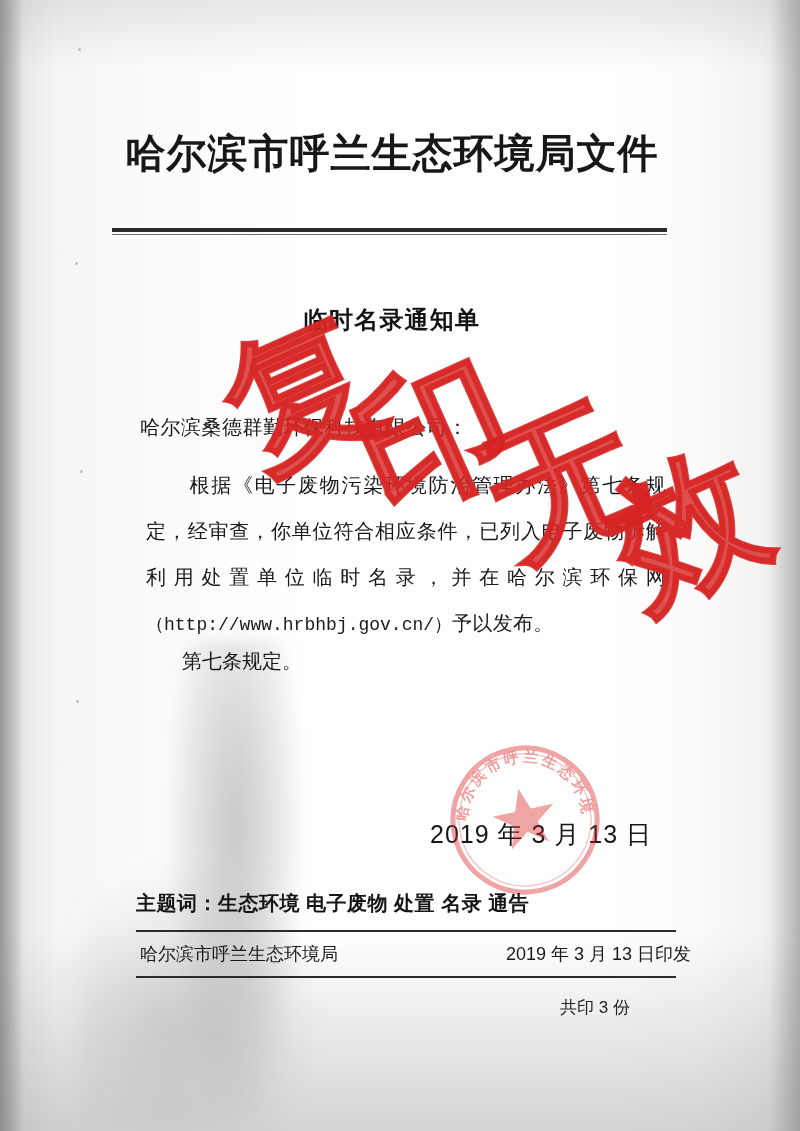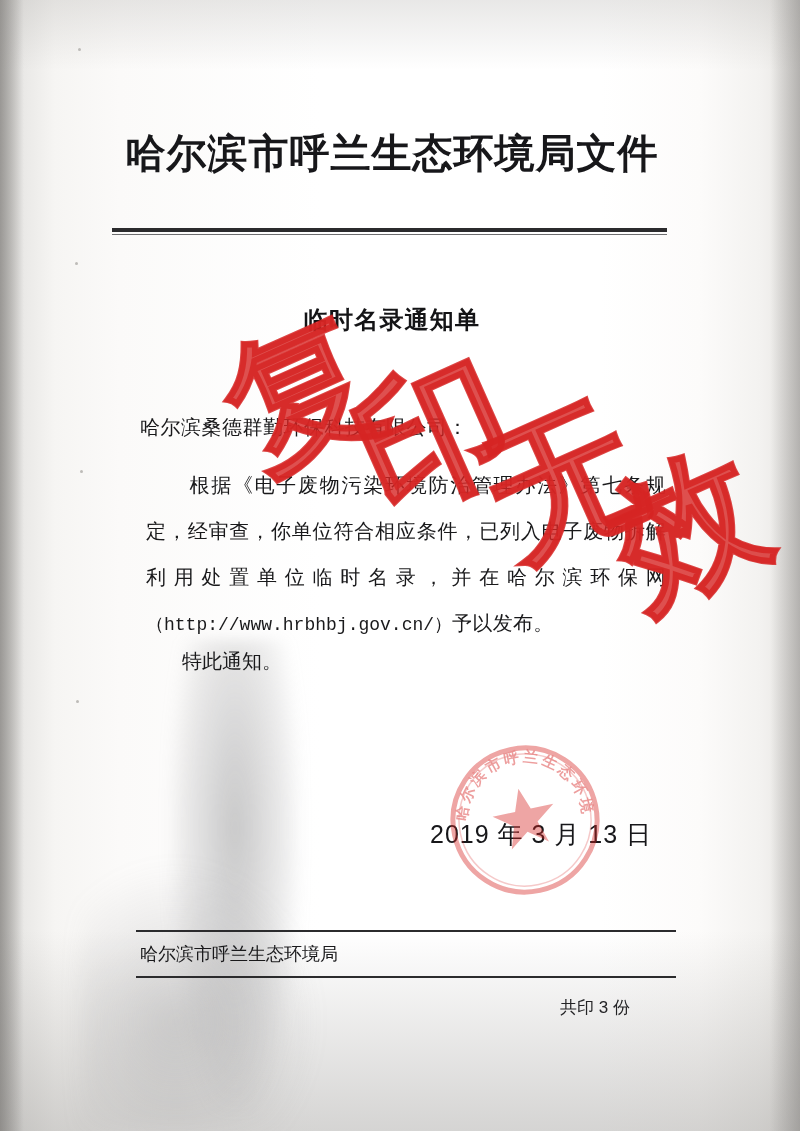--- a/index.html
+++ b/index.html
@@ -268,21 +268,21 @@
 
     <div class="subject-2">临时名录通知单</div>
 
     <div class="addressee">哈尔滨桑德群勤环保科技有限公司：</div>
 
     <div class="body-par">
       <span class="indent"></span><span>根据《电子废物污染环境防治管理办法》第七条规定，经审查，你单位符合相应条件，已列入电子废物拆解利用处置单位临时名录，并在哈尔滨环保网</span><span class="mono-url">（http://www.hrbhbj.gov.cn/）</span><span>予以发布。</span>
     </div>
 
     <div class="closing">
-      <span class="indent"></span><span>特此通知。</span>
+      <span class="indent"></span><span>第七条规定。</span>
     </div>
 
     <div class="date-line">2019 年 3 月 13 日</div>
 
     <div class="seal">
       <svg viewBox="0 0 160 160" xmlns="http://www.w3.org/2000/svg">
         <circle cx="80" cy="80" r="72" fill="none" stroke="#d62423" stroke-width="5" opacity="0.75"></circle>
         <circle cx="80" cy="80" r="66" fill="none" stroke="#d62423" stroke-width="1.5" opacity="0.45"></circle>
         <polygon points="80,48 88,70 111,70 92,84 99,106 80,92 61,106 68,84 49,70 72,70" fill="#d62423" opacity="0.75"></polygon>
         <path id="sealArc" d="M 22,80 A 58,58 0 0 1 138,80" fill="none"></path>
@@ -292,25 +292,29 @@
       </svg>
     </div>
 
     <div class="copy-stamp">
       <span class="cs1">复</span>
       <span class="cs2">印</span>
       <span class="cs3">无</span>
       <span class="cs4">效</span>
     </div>
 
+    <div class="keywords">
+      <span>主题词：</span><span>生态环境 电子废物 处置 名录 通告</span>
+    </div>
 
     <div class="footer-rule-top"></div>
 
     <div class="footer-row">
       <span class="footer-left">哈尔滨市呼兰生态环境局</span>
+      <span class="footer-right">2019 年 3 月 13 日印发</span>
     </div>
 
     <div class="footer-rule-bottom"></div>
 
     <div class="print-count">共印 3 份</div>
 
   </div>
 </div>
 
 </body></html>

